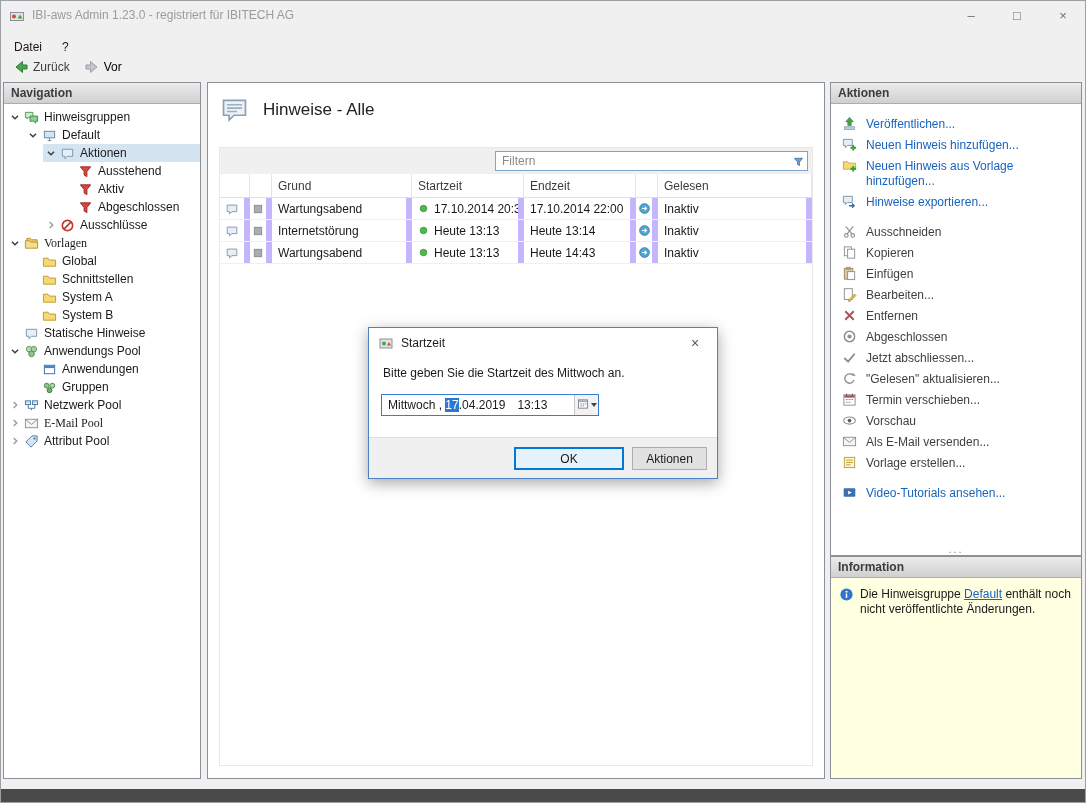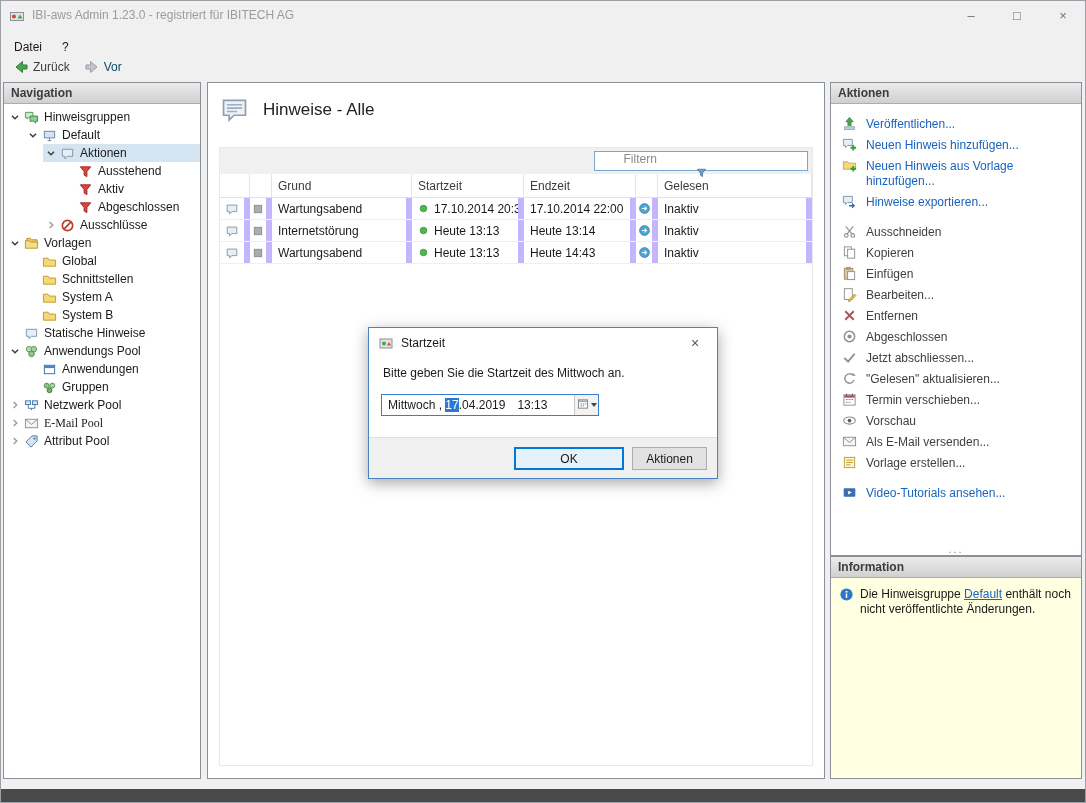--- a/index.html
+++ b/index.html
@@ -20,21 +20,21 @@
   .titlebar .title { margin-left:7px; color:#9b9b9b; font-size:12px; white-space:nowrap; }
   .win-controls { margin-left:auto; display:flex; height:100%; }
   .win-btn { width:46px; height:100%; display:flex; align-items:center; justify-content:center; color:#707070; font-size:13px; cursor:default; }
 
   
   .menubar { position:absolute; top:30px; left:0; width:100%; height:24px; display:flex; align-items:flex-end; gap:20px; padding-left:14px; }
   .menu-item { color:#1a1a1a; cursor:default; }
   .toolbar { position:absolute; top:54px; left:0; width:100%; height:26px; display:flex; align-items:center; padding-left:6px; }
   .tool-btn { display:flex; align-items:center; gap:4px; padding:2px 7px; cursor:default; }
   .tool-btn.back { color:#3c3c3c; }
-  .tool-btn.fwd { color:#0c4a6e; }
+  .tool-btn.fwd { color:#000000; }
   .tico { width:16px; height:16px; display:inline-flex; }
 
   
   .panel { position:absolute; background:#fff; border:1px solid #8b8f98; overflow:hidden; }
   #nav-panel     { left:3px;   top:82px;  width:198px; height:697px; }
   #main-panel    { left:207px; top:82px;  width:618px; height:697px; }
   #actions-panel { left:830px; top:82px;  width:252px; height:474px; }
   #info-panel    { left:830px; top:556px; width:252px; height:223px; }
   .panel-header {
     height:21px; background:linear-gradient(#ebebeb,#d0d0d0);
@@ -50,21 +50,21 @@
   .chev { width:16px; height:16px; flex:none; display:inline-flex; align-items:center; justify-content:center; }
   .ticon { width:16px; height:16px; flex:none; margin-right:5px; display:inline-flex; align-items:center; justify-content:center; }
   .tlabel { line-height:18px; }
 
   
   .main-header { position:absolute; top:14px; left:13px; display:flex; align-items:center; gap:14px; }
   .main-title { font-size:17px; color:#222; }
   .big-ico { width:28px; height:26px; display:inline-flex; }
   .list-container { position:absolute; top:64px; left:11px; right:11px; bottom:12px; border:1px solid #e8e8e8; }
   .filter-bar { height:26px; background:#f0f0f0; display:flex; align-items:center; justify-content:flex-end; padding:0 4px; }
-  .filter-wrap { width:214px; height:20px; background:#fff; border:1px solid #7aa7cf; display:flex; align-items:center;flex-direction:column; }
+  .filter-wrap { width:313px; height:20px; background:#fff; border:1px solid #7aa7cf; display:flex; align-items:center; }
   .filter-input { flex:1; border:none; outline:none; font:inherit; padding:0 6px; color:#1a1a1a; background:transparent; }
   .filter-input::placeholder { color:#8a8a8a; }
   .filter-funnel { width:18px; display:inline-flex; justify-content:center; }
   .thead { display:grid; height:24px; border-bottom:1px solid #e0e0e0; background:#fff; }
   .th { display:flex; align-items:center; padding:0 6px; color:#3c3c3c; border-right:1px solid #e5e5e5; overflow:hidden; }
   .tr { display:grid; height:22px; border-bottom:1px solid #f0f0f0; background:#fff; }
   .td { display:flex; align-items:center; padding:0 6px; gap:5px; border-right:6px solid #c4b5fd; overflow:hidden; white-space:nowrap; }
   .td.icon-cell { justify-content:center; padding:0; }
 
   
@@ -241,21 +241,21 @@
           <span class="ticon">
             <svg width="15" height="15" viewBox="0 0 16 16" xmlns="http://www.w3.org/2000/svg">
               <circle cx="8" cy="8" r="5.5" fill="#fff" stroke="#c0392b" stroke-width="1.8"></circle>
               <path d="M4.5 11.5l7-7" stroke="#c0392b" stroke-width="1.8"></path>
             </svg>
           </span>
           <span class="tlabel">Ausschlüsse</span>
         </div>
       </div>
       <div class="tree-row">
-        <div class="tree-inner" style="margin-left: 3px;">
+        <div class="tree-inner" style="margin-left: 3px; font-family: Liberation Serif, serif;">
           <span class="chev">
             <svg width="14" height="14" viewBox="0 0 16 16" xmlns="http://www.w3.org/2000/svg">
               <path d="M4.5 6.5 8 10l3.5-3.5" fill="none" stroke="#3c3c3c" stroke-width="1.6"></path>
             </svg>
           </span>
           <span class="ticon">
             <svg width="15" height="15" viewBox="0 0 16 16" xmlns="http://www.w3.org/2000/svg">
               <path d="M3 2.5h4l1.5 1.5H14v6.5H3z" fill="#e8c96a" stroke="#b5952f"></path>
               <path d="M1.5 5h4L7 6.5h7.5V13H1.5z" fill="#f7dd8a" stroke="#b5952f"></path>
             </svg>

